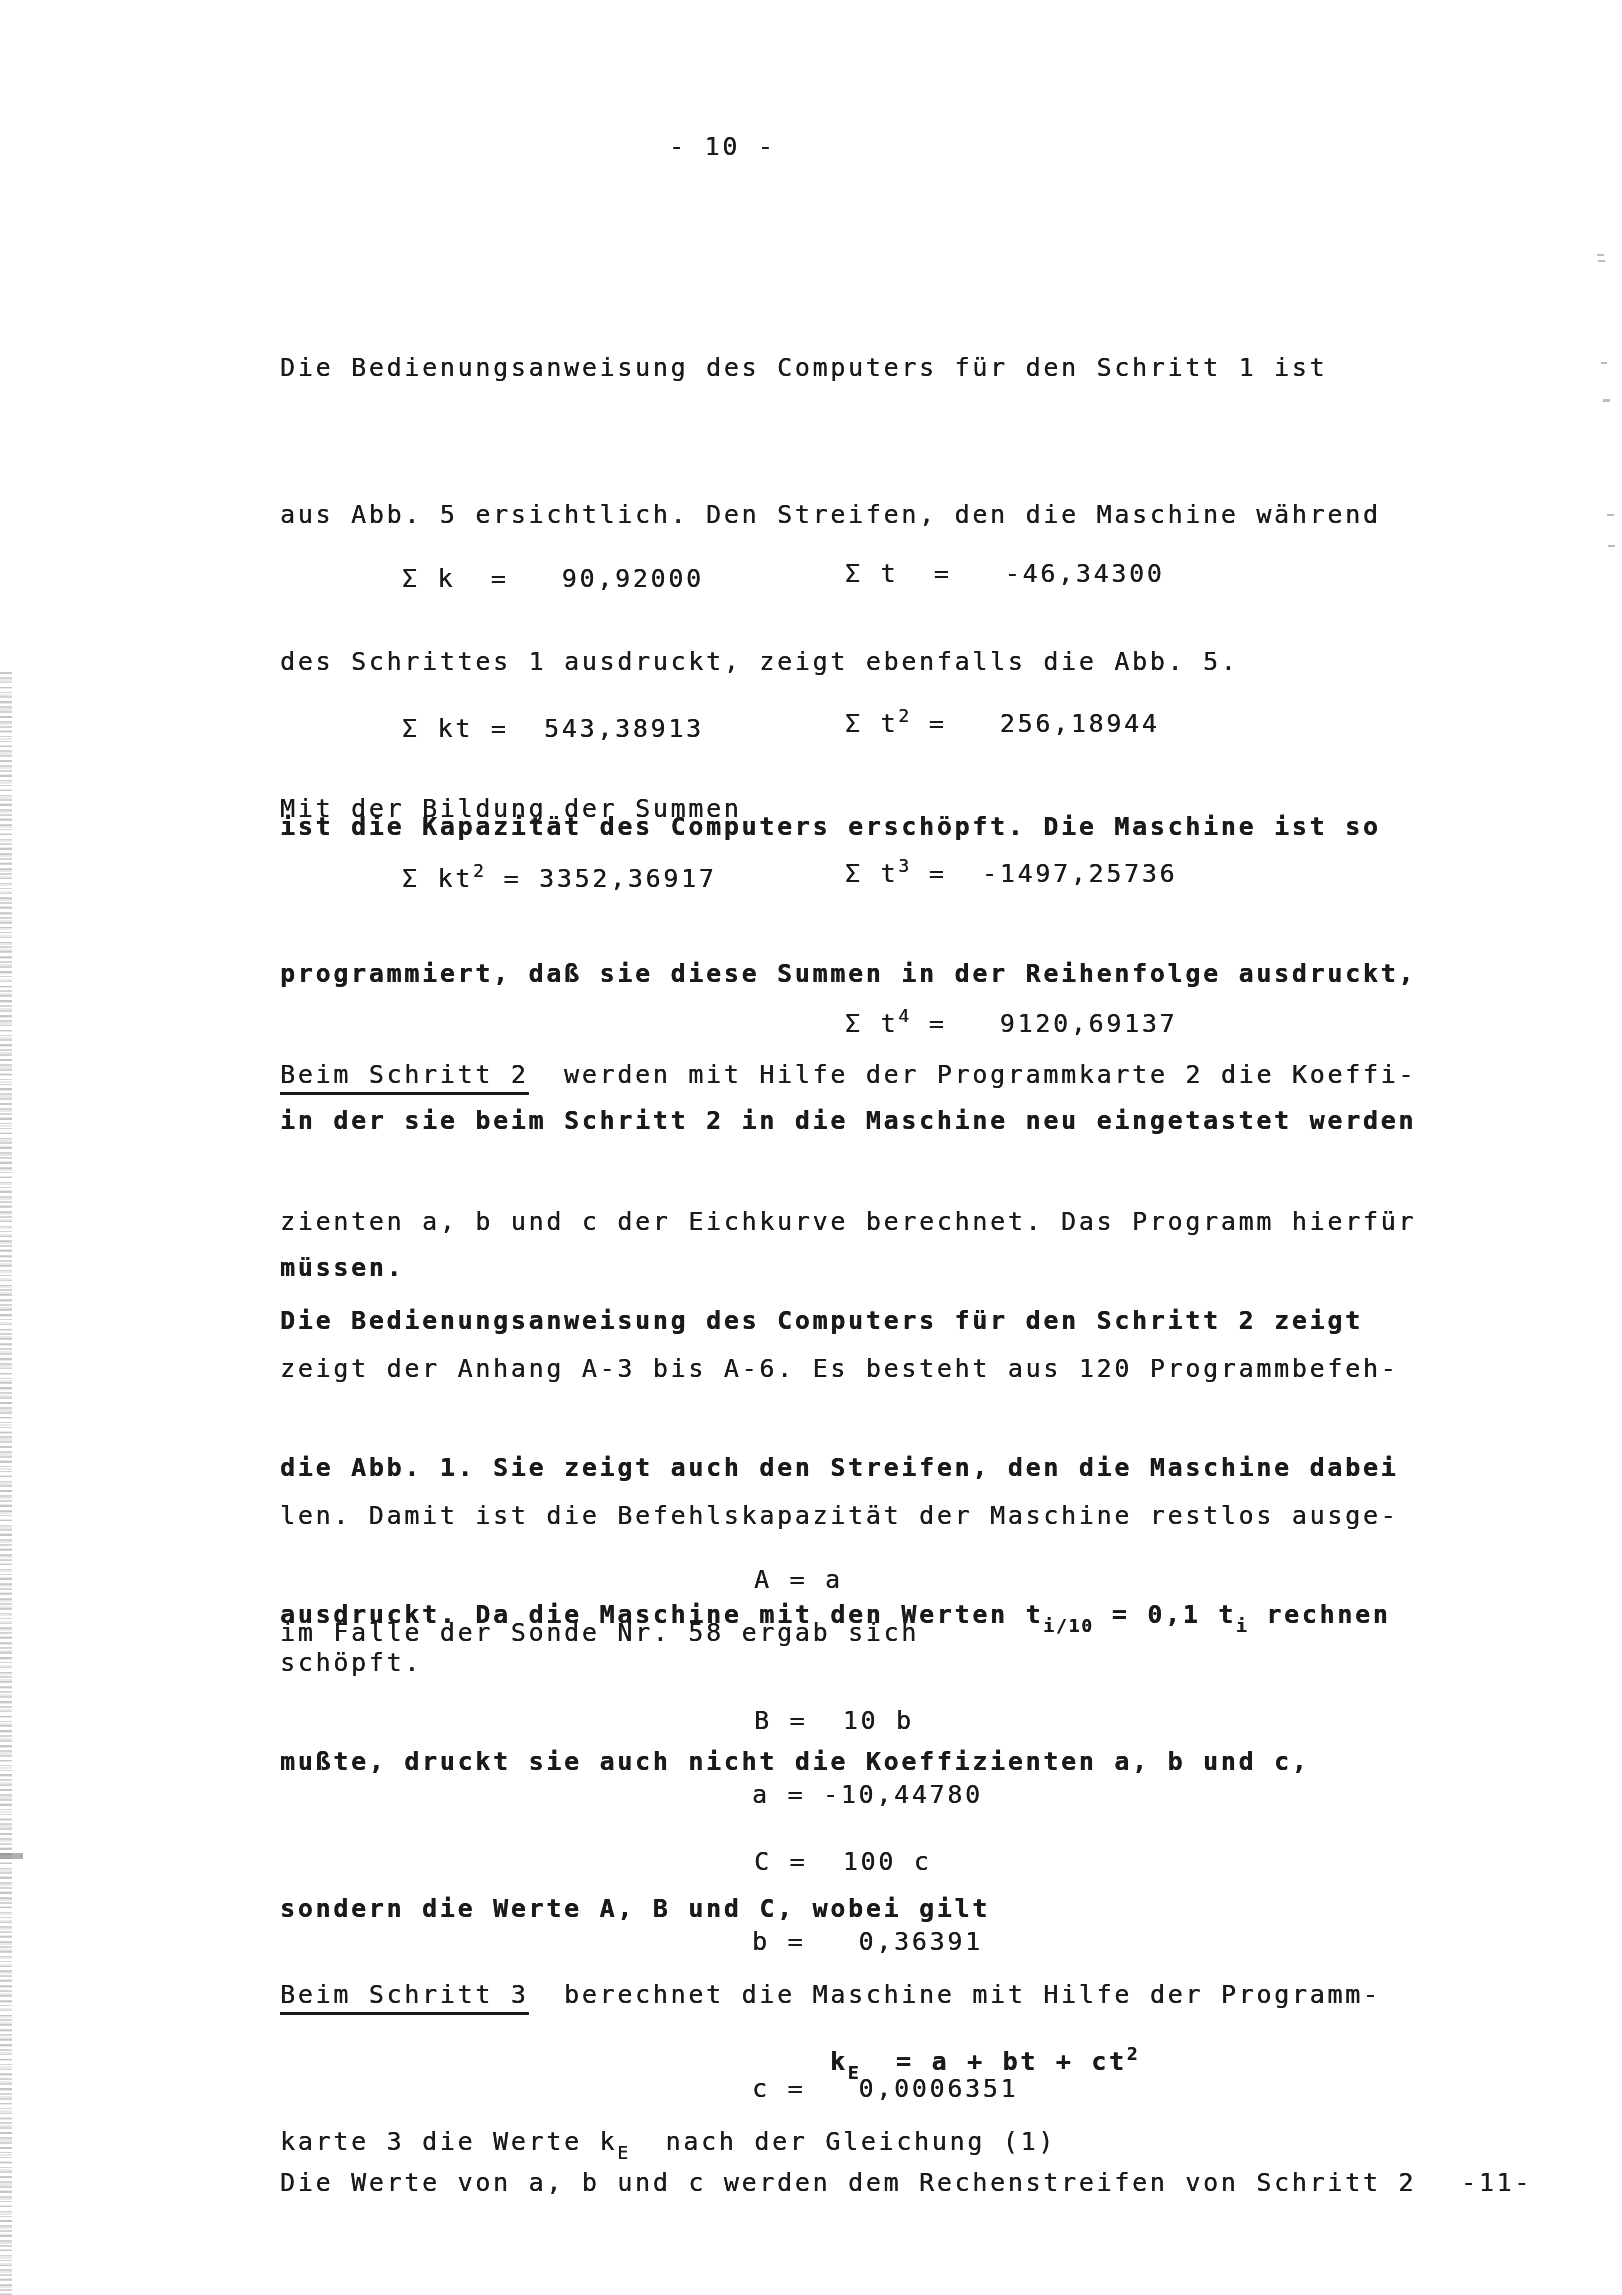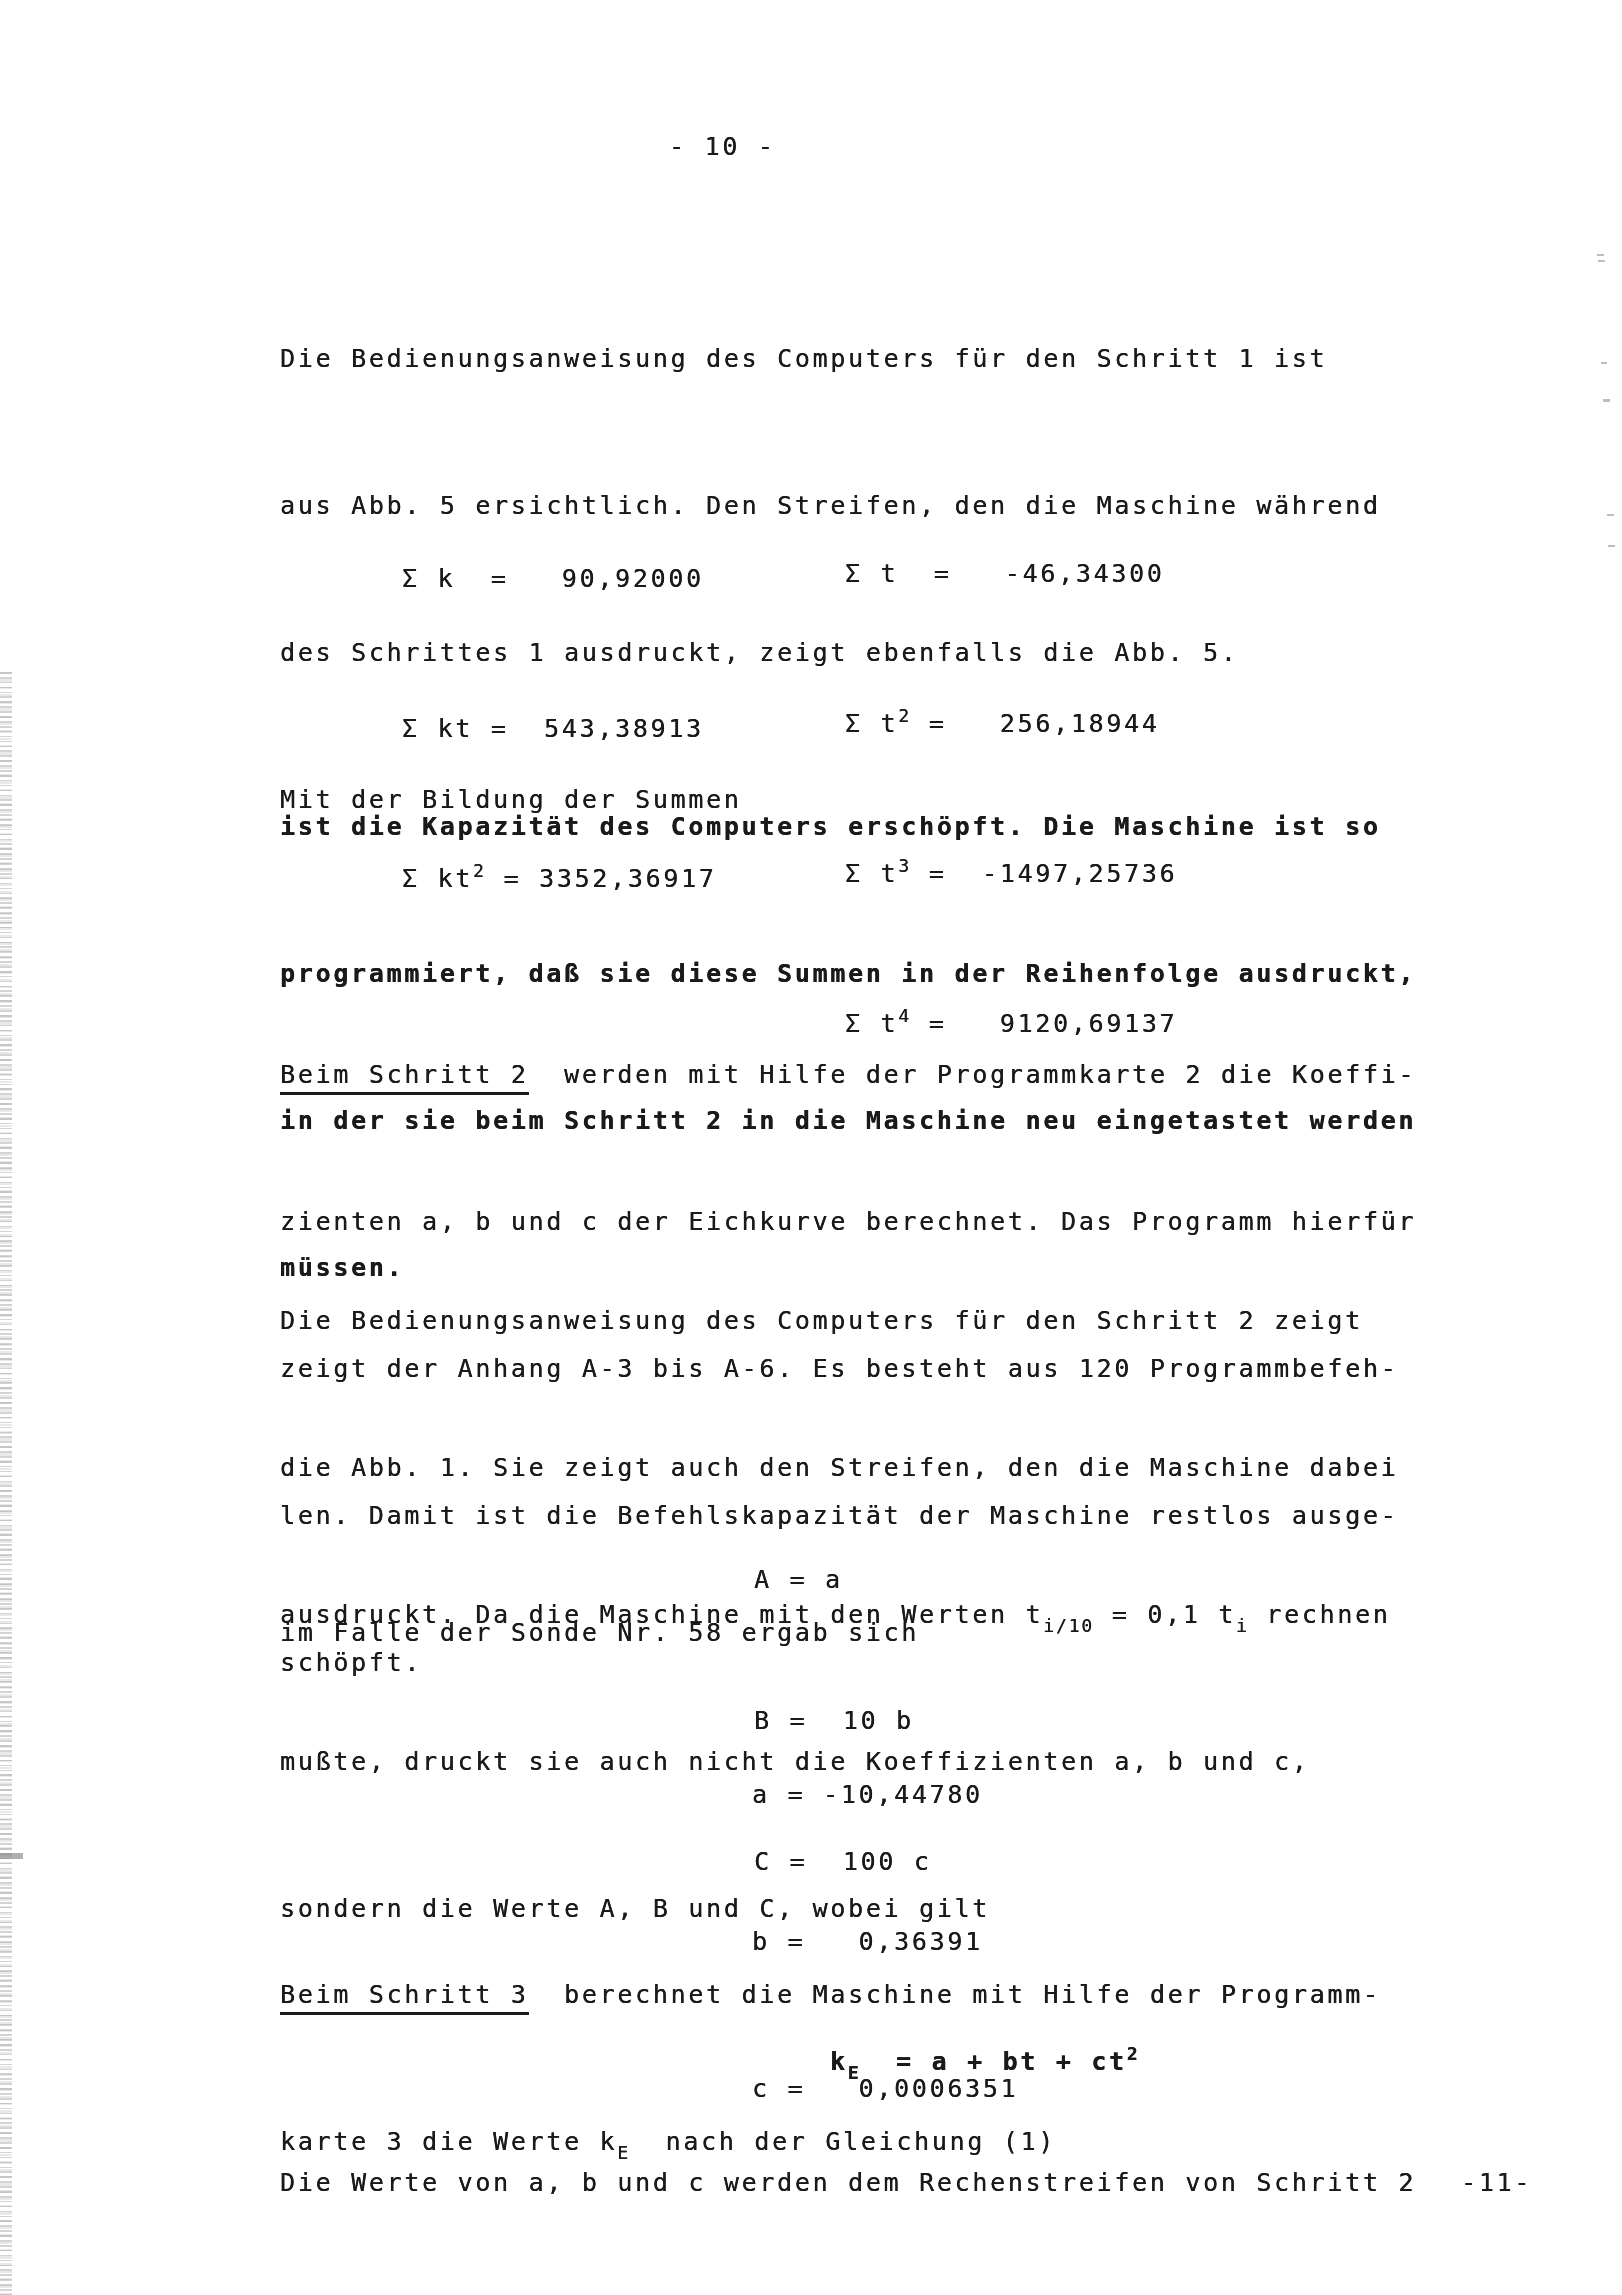--- a/index.html
+++ b/index.html
@@ -48,21 +48,21 @@
   <div class="edge-dash"></div>
   <div class="speck" style="left:1597px;top:254px;width:7.3px;height:2.4px;"></div>
   <div class="speck" style="left:1598px;top:260px;width:7.3px;height:2.4px;"></div>
   <div class="speck" style="left:1601px;top:362px;width:5.7px;height:2.4px;"></div>
   <div class="speck" style="left:1603px;top:399px;width:6.5px;height:3.2px;"></div>
   <div class="speck" style="left:1607px;top:514px;width:6.5px;height:2.4px;"></div>
   <div class="speck" style="left:1608px;top:545px;width:6.5px;height:2.4px;"></div>
 
   <div class="txt" style="left:669px;top:122px;">- 10 -</div>
 
-  <div class="txt" style="left:280px;top:236px;">
+  <div class="txt" style="left:280px;top:245px;">
     <div class="ln">Die Bedienungsanweisung des Computers für den Schritt 1 ist</div>
     <div class="ln">aus Abb. 5 ersichtlich. Den Streifen, den die Maschine während</div>
     <div class="ln">des Schrittes 1 ausdruckt, zeigt ebenfalls die Abb. 5.</div>
     <div class="ln">Mit der Bildung der Summen</div>
   </div>
 
   <div class="txt lh62" style="left:402px;top:454px;">
     <div class="ln"><span>Σ k</span><span class="sup"></span><span>  =   90,92000</span></div>
     <div class="ln"><span>Σ kt</span><span class="sup"></span><span> =  543,38913</span></div>
     <div class="ln"><span>Σ kt</span><span class="sup">2</span><span> = 3352,36917</span></div>
@@ -83,21 +83,21 @@
   </div>
 
   <div class="txt" style="left:280px;top:952px;">
     <div class="ln"><span class="u">Beim Schritt 2</span><span>  werden mit Hilfe der Programmkarte 2 die Koeffi-</span></div>
     <div class="ln">zienten a, b und c der Eichkurve berechnet. Das Programm hierfür</div>
     <div class="ln">zeigt der Anhang A-3 bis A-6. Es besteht aus 120 Programmbefeh-</div>
     <div class="ln">len. Damit ist die Befehlskapazität der Maschine restlos ausge-</div>
     <div class="ln">schöpft.</div>
   </div>
 
-  <div class="txt" style="left:280px;top:1198px;">
+  <div class="txt" style="left:280px;top:1198px;font-weight:bold;">
     <div class="ln">Die Bedienungsanweisung des Computers für den Schritt 2 zeigt</div>
     <div class="ln">die Abb. 1. Sie zeigt auch den Streifen, den die Maschine dabei</div>
     <div class="ln"><span>ausdruckt. Da die Maschine mit den Werten t</span><span class="sub">i/10</span><span> = 0,1 t</span><span class="sub">i</span><span> rechnen</span></div>
     <div class="ln">mußte, druckt sie auch nicht die Koeffizienten a, b und c,</div>
     <div class="ln">sondern die Werte A, B und C, wobei gilt</div>
   </div>
 
   <div class="txt lh58" style="left:754px;top:1462px;">
     <div class="ln">A = a</div>
     <div class="ln">B =  10 b</div>

